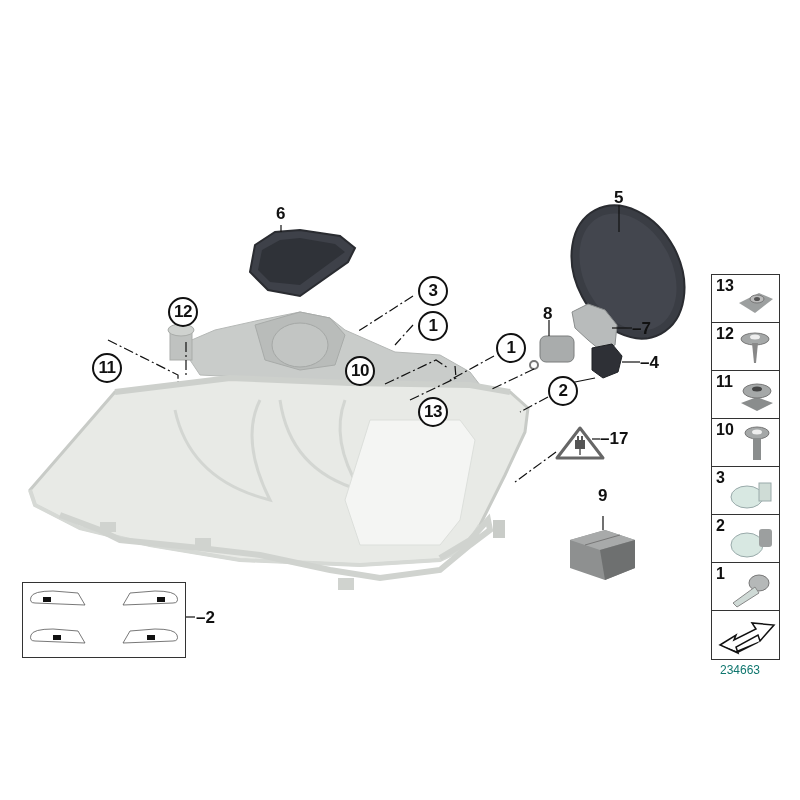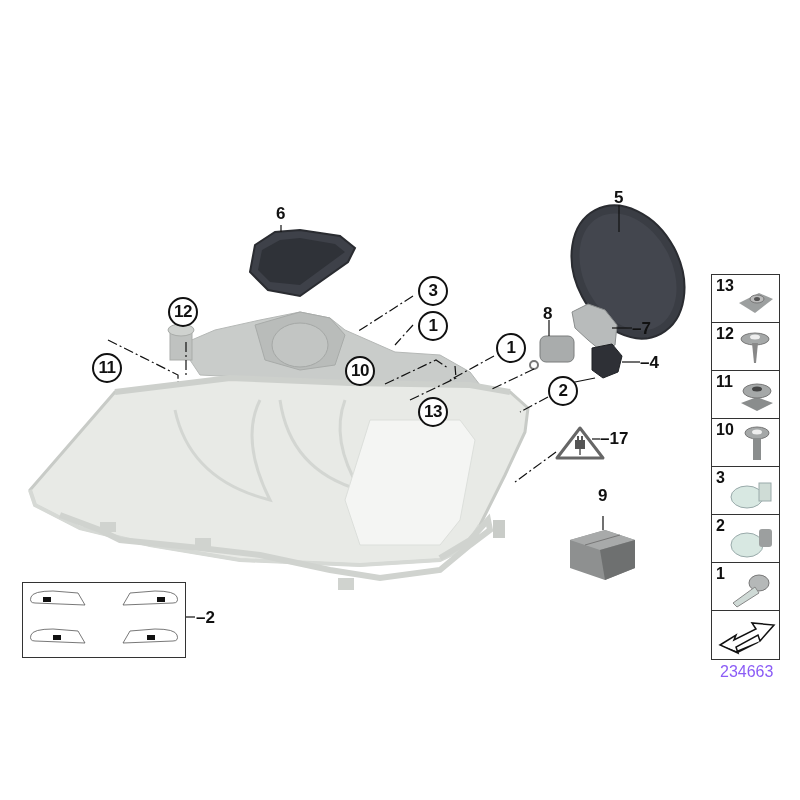--- a/index.html
+++ b/index.html
@@ -8,21 +8,21 @@
   .abs { position:absolute; }
   .callout { position:absolute; width:30px; height:30px; border:2px solid #111; border-radius:50%;
              background:#fff; display:flex; align-items:center; justify-content:center;
              font-weight:bold; font-size:17px; box-sizing:border-box; letter-spacing:-0.5px; }
   .plain-label { position:absolute; font-weight:bold; font-size:17px; }
   .legend { position:absolute; left:711px; top:274px; width:67px; border:1.5px solid #333; background:#fff; }
   .legend-cell { position:relative; height:48px; border-bottom:1.5px solid #333; box-sizing:border-box; }
   .legend-cell:last-child { border-bottom:none; }
   .legend-num { position:absolute; left:4px; top:2px; font-weight:bold; font-size:16px; }
   .legend-icon { position:absolute; right:4px; top:6px; }
-  .catalog-id { position:absolute; left:720px; top:663px; font-size:16px; color:#8b5cf6; }
+  .catalog-id { position:absolute; left:720px; top:663px; font-size:12px; color:#0f766e; }
   .inset { position:absolute; left:22px; top:582px; width:162px; height:74px; border:1.5px solid #333; background:#fff; }
   svg { display:block; }
 </style>
 </head>
 <body>
 
 <svg class="abs" style="left:0;top:0" width="800" height="800" viewBox="0 0 800 800">
 
   <path d="M180 345 L215 330 L260 320 L300 312 L330 318 L345 330 L395 352 L440 355 L470 372 L480 385 L440 392 L300 380 L200 375 Z" fill="#c9ccca" stroke="#b5b8b6" stroke-width="1"></path>
   <path d="M255 325 L300 312 L330 318 L345 335 L335 365 L300 370 L265 360 Z" fill="#b9bcba" stroke="#a8aba9"></path>

